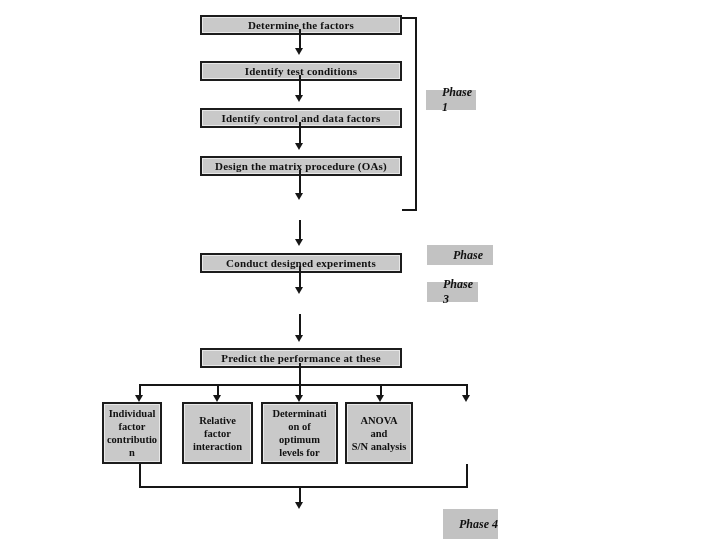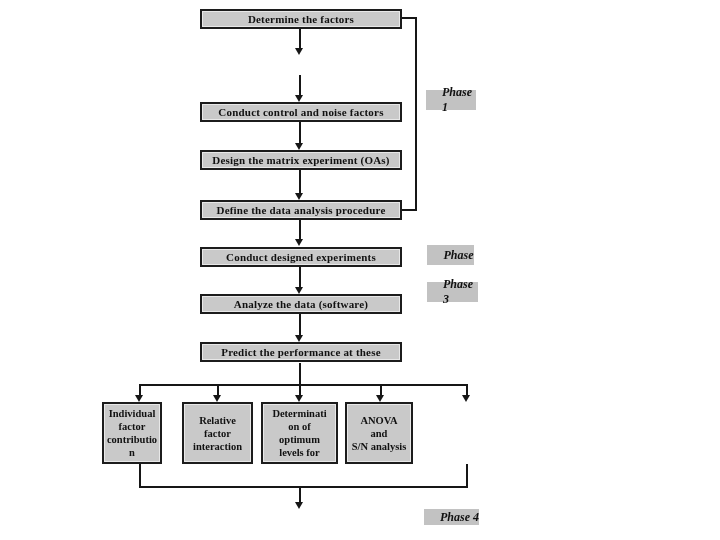--- a/index.html
+++ b/index.html
@@ -14,20 +14,21 @@
     position:absolute;
     left:200px;width:202px;height:20px;
     box-sizing:border-box;
     background:#c9c9c9;
     border:2px solid #1c1c1c;
     box-shadow:inset 0 0 0 1px #e8e8e8;
     display:flex;align-items:center;justify-content:center;
     font-weight:bold;font-size:11px;color:#111;
     text-align:center;white-space:nowrap;
     letter-spacing:.2px;
+    margin-top:6px;
   }
   .flow-box.thick{border-width:3px;}
   .small-box{
     position:absolute;top:402px;height:62px;
     box-sizing:border-box;
     background:#c9c9c9;
     border:2px solid #1c1c1c;
     box-shadow:inset 0 0 0 1px #e8e8e8;
     display:flex;align-items:center;justify-content:center;
     font-weight:bold;font-size:10.5px;color:#111;
@@ -50,25 +51,24 @@
     border-right:4px solid transparent;
     border-top:7px solid #161616;
   }
 </style>
 </head>
 <body>
 
 <div id="canvas">
 
   <div class="flow-box" style="top:9px">Determine the factors</div>
-  <div class="flow-box" style="top:102px">Conduct control and noise factors</div>
-  <div class="flow-box" style="top:150px">Design the matrix experiment (OAs)</div>
-  <div class="flow-box" style="top:200px">Define the data analysis procedure</div>
+  <div class="flow-box" style="top:55px">Identify test conditions</div>
+  <div class="flow-box" style="top:102px">Identify control and data factors</div>
+  <div class="flow-box" style="top:150px">Design the matrix procedure (OAs)</div>
   <div class="flow-box" style="top:247px">Conduct designed experiments</div>
-  <div class="flow-box" style="top:294px">Analyze the data (software)</div>
   <div class="flow-box" style="top:342px">Predict the performance at these</div>
 
   <div class="vline" style="left:299px;top:29px;height:21px"></div>
   <div class="arrowhead" style="left:295px;top:48px"></div>
 
   <div class="vline" style="left:299px;top:75px;height:21px"></div>
   <div class="arrowhead" style="left:295px;top:95px"></div>
 
   <div class="vline" style="left:299px;top:122px;height:22px"></div>
   <div class="arrowhead" style="left:295px;top:143px"></div>
@@ -131,17 +131,17 @@
   </div>
 
   <div class="vline" style="left:139px;top:464px;height:24px"></div>
   <div class="vline" style="left:466px;top:464px;height:24px"></div>
   <div class="hline" style="left:139px;top:486px;width:329px"></div>
   <div class="vline" style="left:299px;top:486px;height:17px"></div>
   <div class="arrowhead" style="left:295px;top:502px"></div>
 
 
   <div class="phase-label" style="left:426px;top:90px;width:50px;height:20px">Phase 1</div>
-  <div class="phase-label" style="left:427px;top:245px;width:47px;height:20px">Phase</div>
+  <div class="phase-label" style="left:427px;top:245px;width:66px;height:20px">Phase</div>
   <div class="phase-label" style="left:427px;top:282px;width:51px;height:20px">Phase 3</div>
-  <div class="phase-label" style="left:424px;top:509px;width:55px;height:16px">Phase 4</div>
+  <div class="phase-label" style="left:443px;top:509px;width:55px;height:30px">Phase 4</div>
 
 </div>
 
 </body></html>

